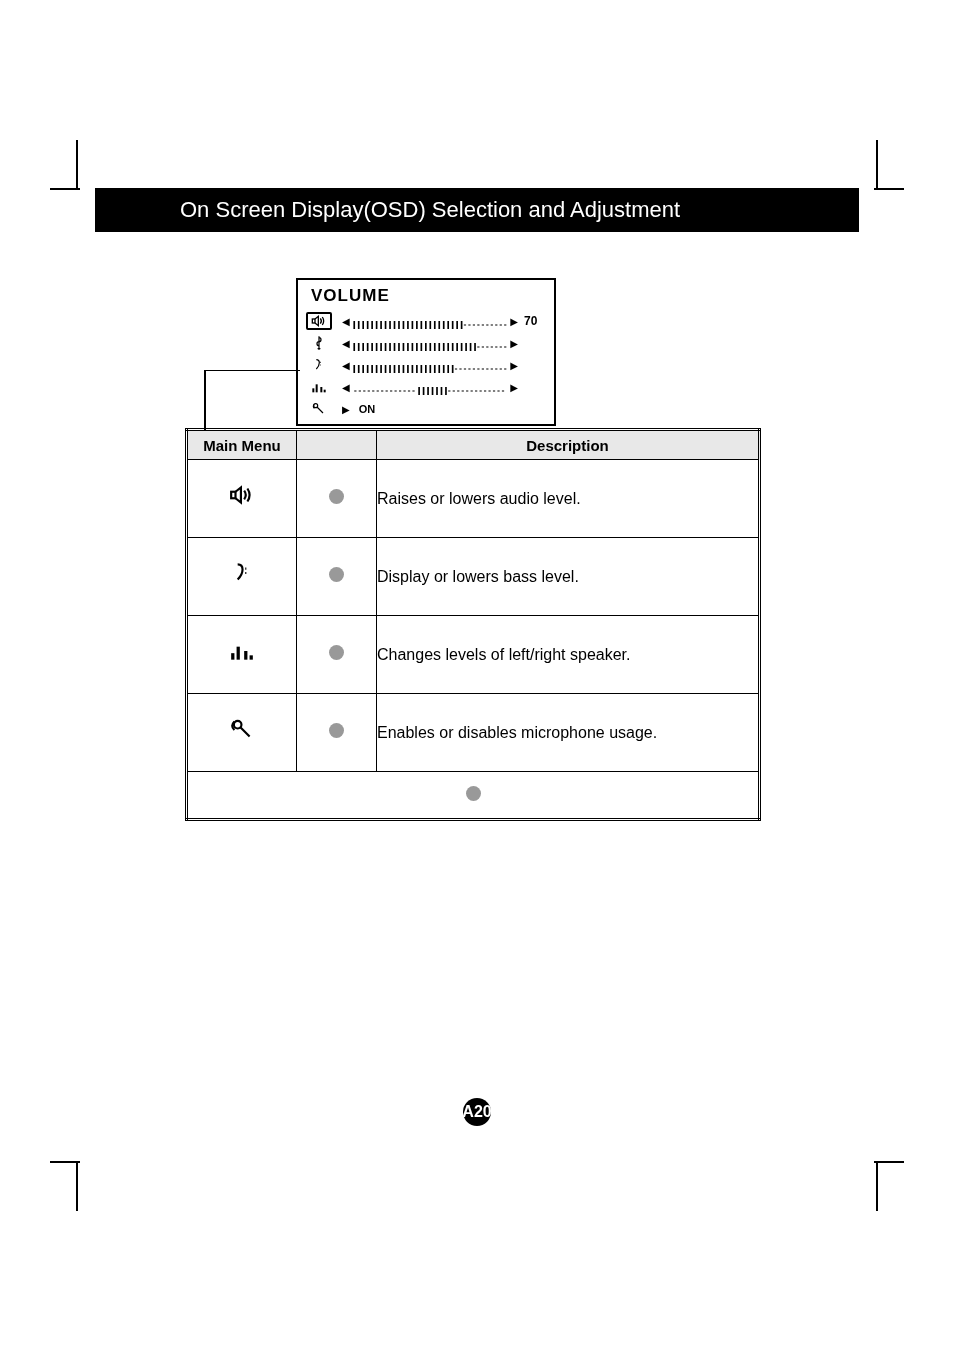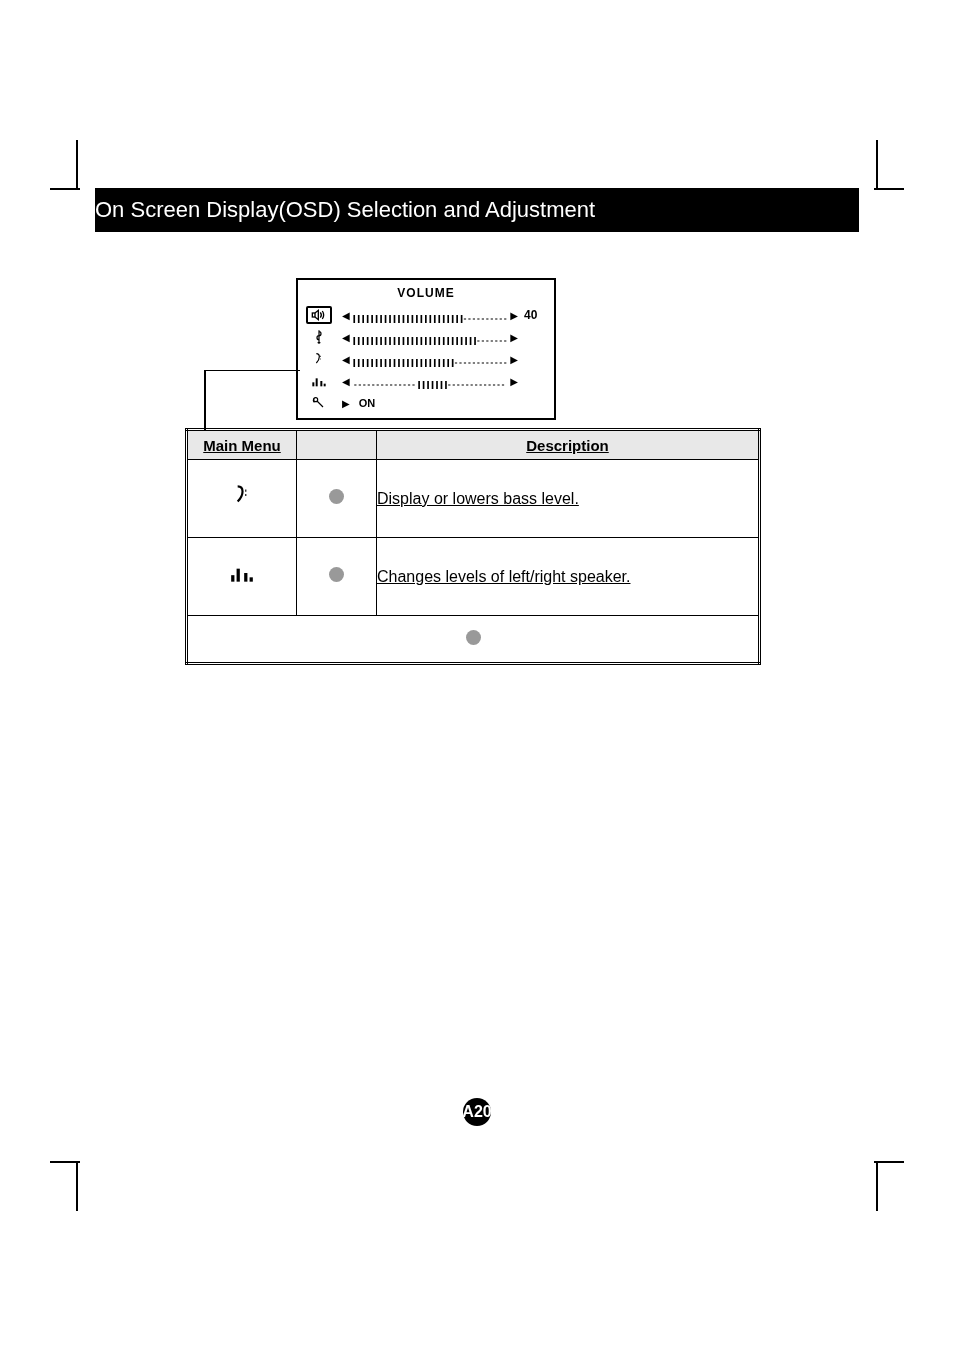--- a/index.html
+++ b/index.html
@@ -22,38 +22,39 @@
 
     .header-bar {
       position: absolute;
       left: 95px;
       top: 188px;
       right: 95px;
       height: 44px;
       background: #000;
       display: flex;
       align-items: center;
+      padding-left: 85px;
     }
     .header-text {
       color: #fff;
       font-size: 22px;
       font-weight: normal;
     }
 
     .osd-panel {
       position: absolute;
       left: 296px;
       top: 278px;
       width: 260px;
       border: 2px solid #000;
       background: #fff;
     }
     .osd-title {
-      text-align: center;
-      font-size: 12px;
+      text-align: left;
+      font-size: 17px;
       font-weight: bold;
       padding: 6px 13px 4px;
       letter-spacing: 1px;
     }
     .osd-row {
       display: flex;
       align-items: center;
       padding: 1px 8px;
       height: 22px;
     }
@@ -95,21 +96,20 @@
       left: 185px;
       top: 428px;
       width: 576px;
       border-collapse: collapse;
       border: 3px double #000;
     }
     .main-table th, .main-table td {
       border: 1px solid #000;
       padding: 0;
       vertical-align: middle;
-      text-decoration: underline;
     }
     .main-table th {
       background: #e8e8e8;
       font-size: 15px;
       font-weight: bold;
       height: 30px;
     }
     .col-menu { width: 110px; }
     .col-dot { width: 80px; }
     .col-desc { }
@@ -213,21 +213,21 @@
               <line x1="82" y1="1" x2="82" y2="9"></line>
               <line x1="86" y1="1" x2="86" y2="9"></line>
               <line x1="90" y1="1" x2="90" y2="9"></line>
               <line x1="94" y1="1" x2="94" y2="9"></line>
               <line x1="98" y1="1" x2="98" y2="9"></line>
           </g>
           <line x1="100" y1="5" x2="138" y2="5" stroke="#000" stroke-width="1" stroke-dasharray="2 2"></line>
         </svg>
       </div>
       <span class="osd-arrow">▶</span>
-      <span class="osd-value">40</span>
+      <span class="osd-value">70</span>
     </div>
   </div>
 
   <div class="osd-row">
     <span class="osd-icon-box">
       <svg class="icon" viewBox="0 0 24 24" fill="none" stroke="#000" stroke-width="1.8">
           <path d="M12 2 L12 20 M12 4 C16 4 16 10 12 10 C8 10 8 16 12 16 M10 20 Q12 22 14 20"></path>
         </svg>
     </span>
     <div class="osd-slider-wrap">
@@ -371,38 +371,60 @@
     <tr>
       <th class="col-menu">Main Menu</th>
       <th class="col-dot"></th>
       <th class="col-desc">Description</th>
     </tr>
   </thead>
   <tbody>
     <tr>
       <td class="icon-cell">
         <svg class="icon" viewBox="0 0 24 24" fill="none" stroke="#000" stroke-width="2">
+            <rect x="2" y="9" width="4" height="6"></rect>
+            <path d="M6 9 L11 5 L11 19 L6 15"></path>
+            <path d="M14 8 Q17 12 14 16"></path>
+            <path d="M17 6 Q21 12 17 18"></path>
+          </svg>
+      </td>
+      <td class="dot-cell"><span class="grey-dot"></span></td>
+      <td class="desc-cell">Raises or lowers audio level.</td>
+    </tr>
+    <tr>
+      <td class="icon-cell">
+        <svg class="icon" viewBox="0 0 24 24" fill="none" stroke="#000" stroke-width="2">
             <path d="M8 4 C14 4 14 12 8 18 M15 8 L16 8 M15 12 L16 12"></path>
           </svg>
       </td>
       <td class="dot-cell"><span class="grey-dot"></span></td>
       <td class="desc-cell">Display or lowers bass level.</td>
     </tr>
     <tr>
       <td class="icon-cell">
         <svg class="icon" viewBox="0 0 24 24" fill="#000">
             <rect x="2" y="14" width="3" height="6"></rect>
             <rect x="7" y="8" width="3" height="12"></rect>
             <rect x="14" y="12" width="3" height="8"></rect>
             <rect x="19" y="16" width="3" height="4"></rect>
           </svg>
       </td>
       <td class="dot-cell"><span class="grey-dot"></span></td>
       <td class="desc-cell">Changes levels of left/right speaker.</td>
     </tr>
+    <tr>
+      <td class="icon-cell">
+        <svg class="icon" viewBox="0 0 24 24" fill="none" stroke="#000" stroke-width="2">
+            <ellipse cx="8" cy="8" rx="3.5" ry="3.5"></ellipse>
+            <path d="M10 10 L19 19 M5 5 Q1 9 5 13"></path>
+          </svg>
+      </td>
+      <td class="dot-cell"><span class="grey-dot"></span></td>
+      <td class="desc-cell">Enables or disables microphone usage.</td>
+    </tr>
     <tr class="footer-row">
       <td colspan="3"><span class="grey-dot"></span></td>
     </tr>
   </tbody>
 </table>
 
 <div class="page-badge">
   <span>A20</span>
 </div>
 

